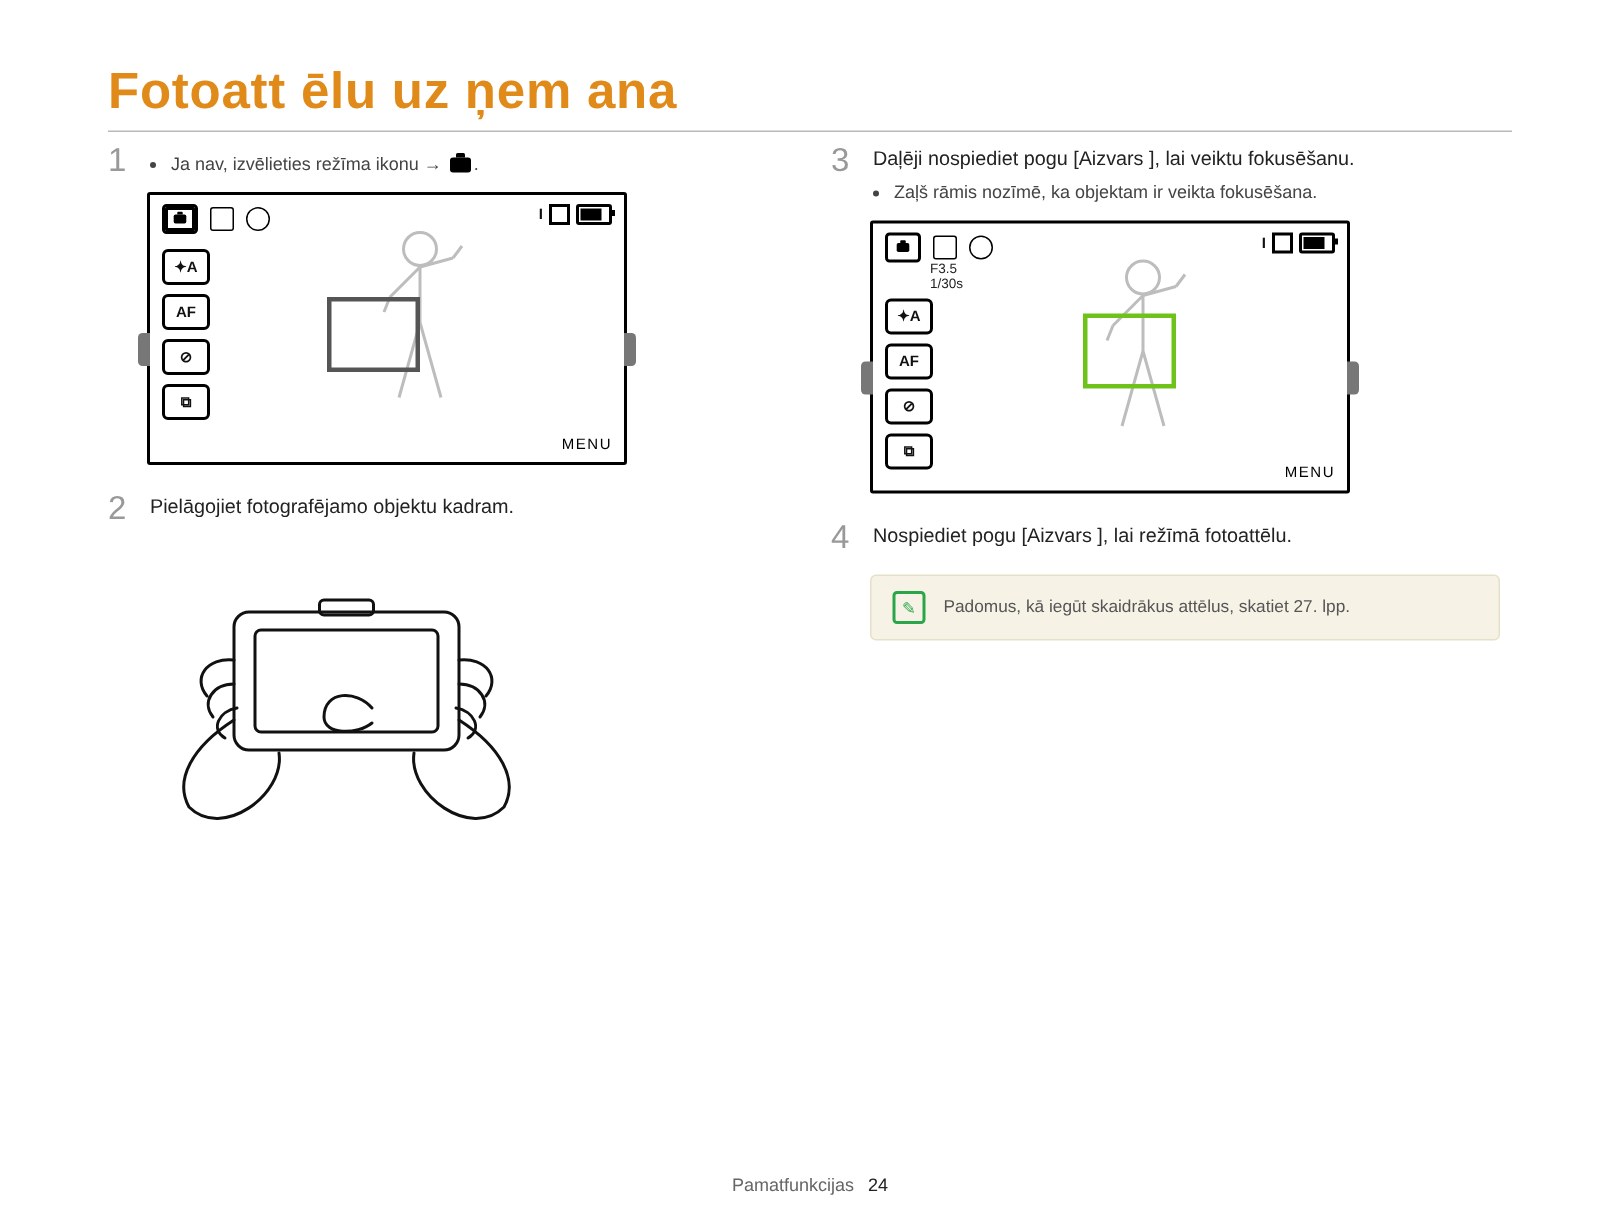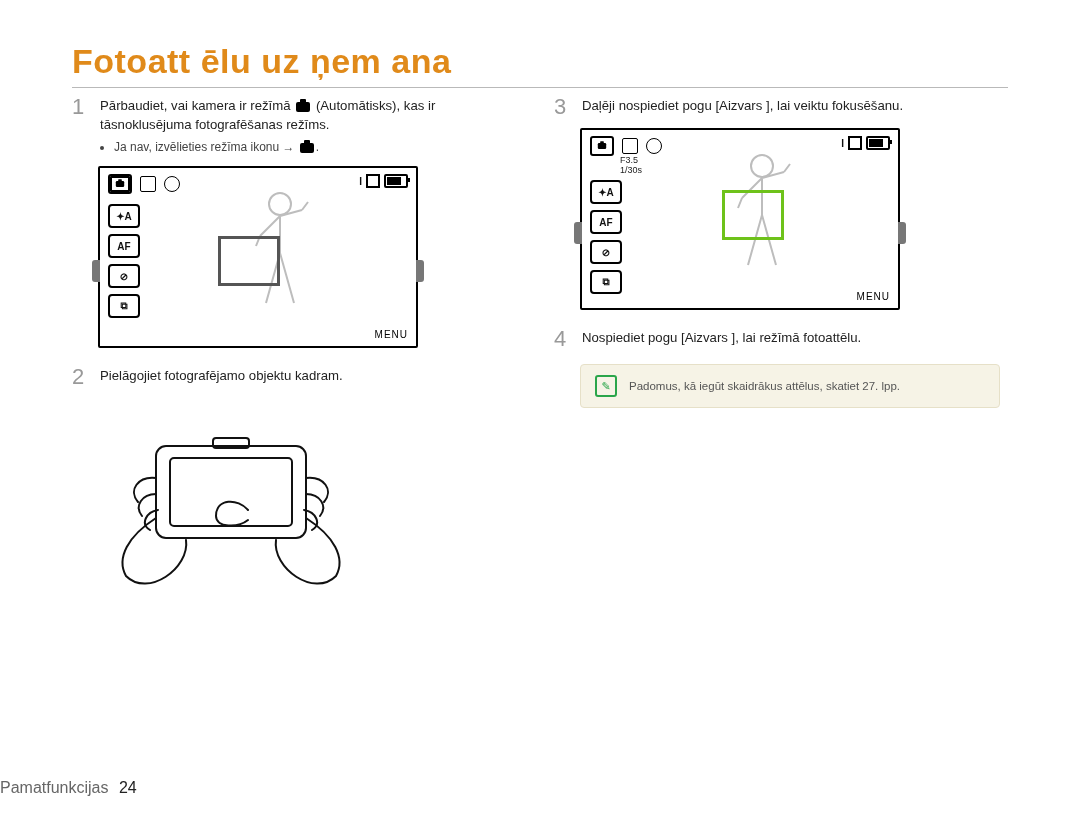--- a/index.html
+++ b/index.html
@@ -39,42 +39,37 @@
   .focus-box{position:absolute;border:3px solid #555;width:56px;height:44px;left:118px;top:68px}
   .focus-box.green{border-color:#6ec21a}
   .fdata{position:absolute;left:38px;top:26px;font-size:9px;color:#222;line-height:1.1}
   
   .hands{margin:8px 0 0 26px;width:260px;height:200px}
   .hands svg{width:100%;height:100%}
   
   .note{display:flex;align-items:center;gap:12px;background:#f6f3e6;border:1px solid #e6e0c8;border-radius:4px;padding:10px 14px;margin:14px 0 0 26px;width:420px;box-sizing:border-box}
   .note-ic{width:18px;height:18px;border:2px solid #2aa54a;border-radius:3px;display:flex;align-items:center;justify-content:center;color:#2aa54a;font-size:11px}
   .note-text{font-size:11.5px;color:#555}
-  .footer{position:absolute;bottom:18px;left:0;right:0;font-size:16px;color:#666}
+  .footer{position:absolute;bottom:18px;left:0;right:0;text-align:center;font-size:12px;color:#666}
   .footer .pn{color:#222;margin-left:6px}
 </style>
 </head>
 <body>
 
 <div class="page">
   <h1 class="title">Fotoatt ēlu uz ņem ana</h1>
   <div class="hr"></div>
 
   <div class="cols">
 
     <div class="col">
 
       <div class="step">
         <div class="num">1</div>
         <div class="body">
-          <div class="step-text">
-            <span>Pārbaudiet, vai kamera ir režīmā </span>
-            <span class="cam-icon"></span>
-            <span> (Automātisks), kas ir tāsnoklusējuma fotografēšanas režīms.</span>
-          </div>
           <ul class="bullets">
             <li>
               <span>Ja nav, izvēlieties režīma ikonu → </span>
               <span class="cam-icon"></span>.
             </li>
           </ul>
         </div>
       </div>
 
       <div class="lcd-wrap">
@@ -140,20 +135,23 @@
       </div>
 
     </div>
 
     <div class="col">
 
       <div class="step">
         <div class="num">3</div>
         <div class="body">
           <div class="step-text">Daļēji nospiediet pogu [Aizvars ], lai veiktu fokusēšanu.</div>
+          <ul class="bullets">
+            <li>Zaļš rāmis nozīmē, ka objektam ir veikta fokusēšana.</li>
+          </ul>
         </div>
       </div>
 
       <div class="lcd-wrap">
         <div class="lcd">
           <div class="top-row">
             <span class="ic">
                 <span class="cam-icon" style="transform:scale(.6);margin:0"></span>
               </span>
             <span class="mini"></span>

